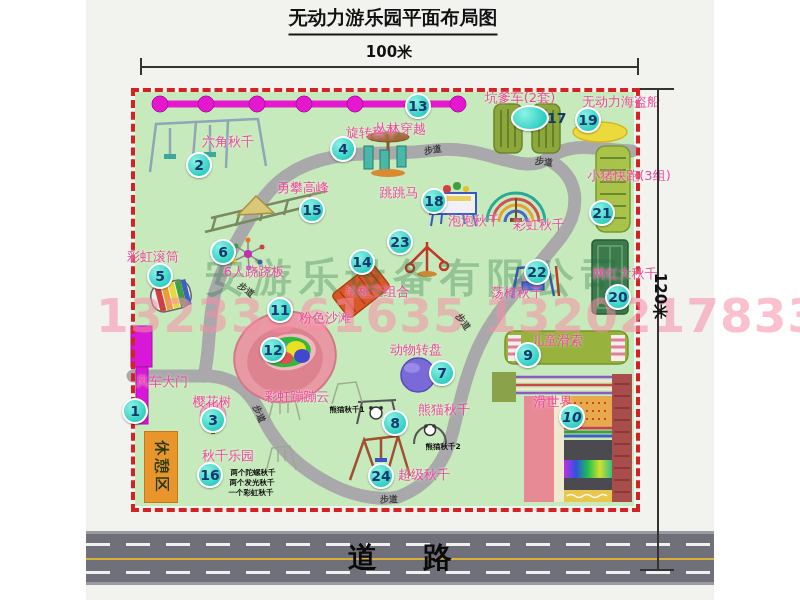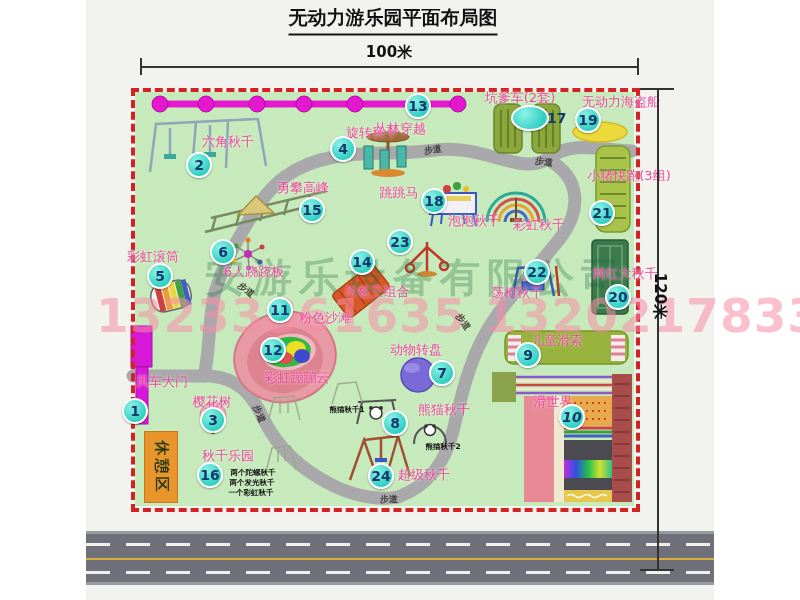--- a/index.html
+++ b/index.html
@@ -301,20 +301,21 @@
   <div class="dimline" style="left:637px;top:58px;width:1.5px;height:17px;"></div>
   <div id="dim-right-label">120米</div>
   <div class="dimline" style="left:657px;top:88px;width:1.5px;height:482px;"></div>
   <div class="dimline" style="left:640px;top:88px;width:34px;height:1.5px;"></div>
   <div class="dimline" style="left:640px;top:569px;width:34px;height:1.5px;"></div>
 
   <div id="road-zone">
     <div class="road-dash" style="top:9px;"></div>
     <div id="road-yellow"></div>
     <div class="road-dash" style="top:37px;"></div>
+    <div id="road-label">道路</div>
   </div>
 
   <div id="overlay-layer">
       <div class="lbl" style="left: 140px; top: 382px; margin-left: 22px;">风车大门</div>
       <div class="badge" style="left: 135px; top: 411px;">1</div>
       <div class="lbl" style="left: 228px; top: 142px;">六角秋千</div>
       <div class="badge" style="left: 199px; top: 165px;">2</div>
       <div class="lbl" style="left: 212px; top: 402px;">樱花树</div>
       <div class="badge" style="left: 213px; top: 420px;">3</div>
       <div class="lbl" style="left: 372px; top: 133px;">旋转秋千</div>
@@ -326,21 +327,21 @@
       <div class="lbl" style="left: 416px; top: 350px;">动物转盘</div>
       <div class="badge" style="left: 442px; top: 373px;">7</div>
       <div class="lbl" style="left: 444px; top: 410px; text-align: right;">熊猫秋千</div>
       <div class="badge" style="left: 395px; top: 423px;">8</div>
       <div class="lbl" style="left: 557px; top: 341px; text-align: right;">儿童滑索</div>
       <div class="badge" style="left: 528px; top: 355px;">9</div>
       <div class="lbl" style="left: 553px; top: 402px;">滑世界</div>
       <div class="badge" style="left: 572px; top: 417px; font-style: italic;">10</div>
       <div class="lbl" style="left: 325px; top: 318px;">粉色沙滩</div>
       <div class="badge" style="left: 280px; top: 310px;">11</div>
-      <div class="lbl" style="left: 297px; top: 378px;">彩虹蹦蹦云</div>
+      <div class="lbl" style="left: 297px; top: 397px;">彩虹蹦蹦云</div>
       <div class="badge" style="left: 273px; top: 350px;">12</div>
       <div class="lbl" style="left: 400px; top: 129px;">丛林穿越</div>
       <div class="badge" style="left: 418px; top: 106px;">13</div>
       <div class="lbl" style="left: 377px; top: 292px;">吊桩三组合</div>
       <div class="badge" style="left: 362px; top: 262px;">14</div>
       <div class="lbl" style="left: 303px; top: 188px;">勇攀高峰</div>
       <div class="badge" style="left: 312px; top: 210px;">15</div>
       <div class="lbl" style="left: 228px; top: 456px;">秋千乐园</div>
       <div class="badge" style="left: 210px; top: 475px;">16</div>
       <div class="lbl" style="left: 520px; top: 98px;">坑爹车(2套)</div>

